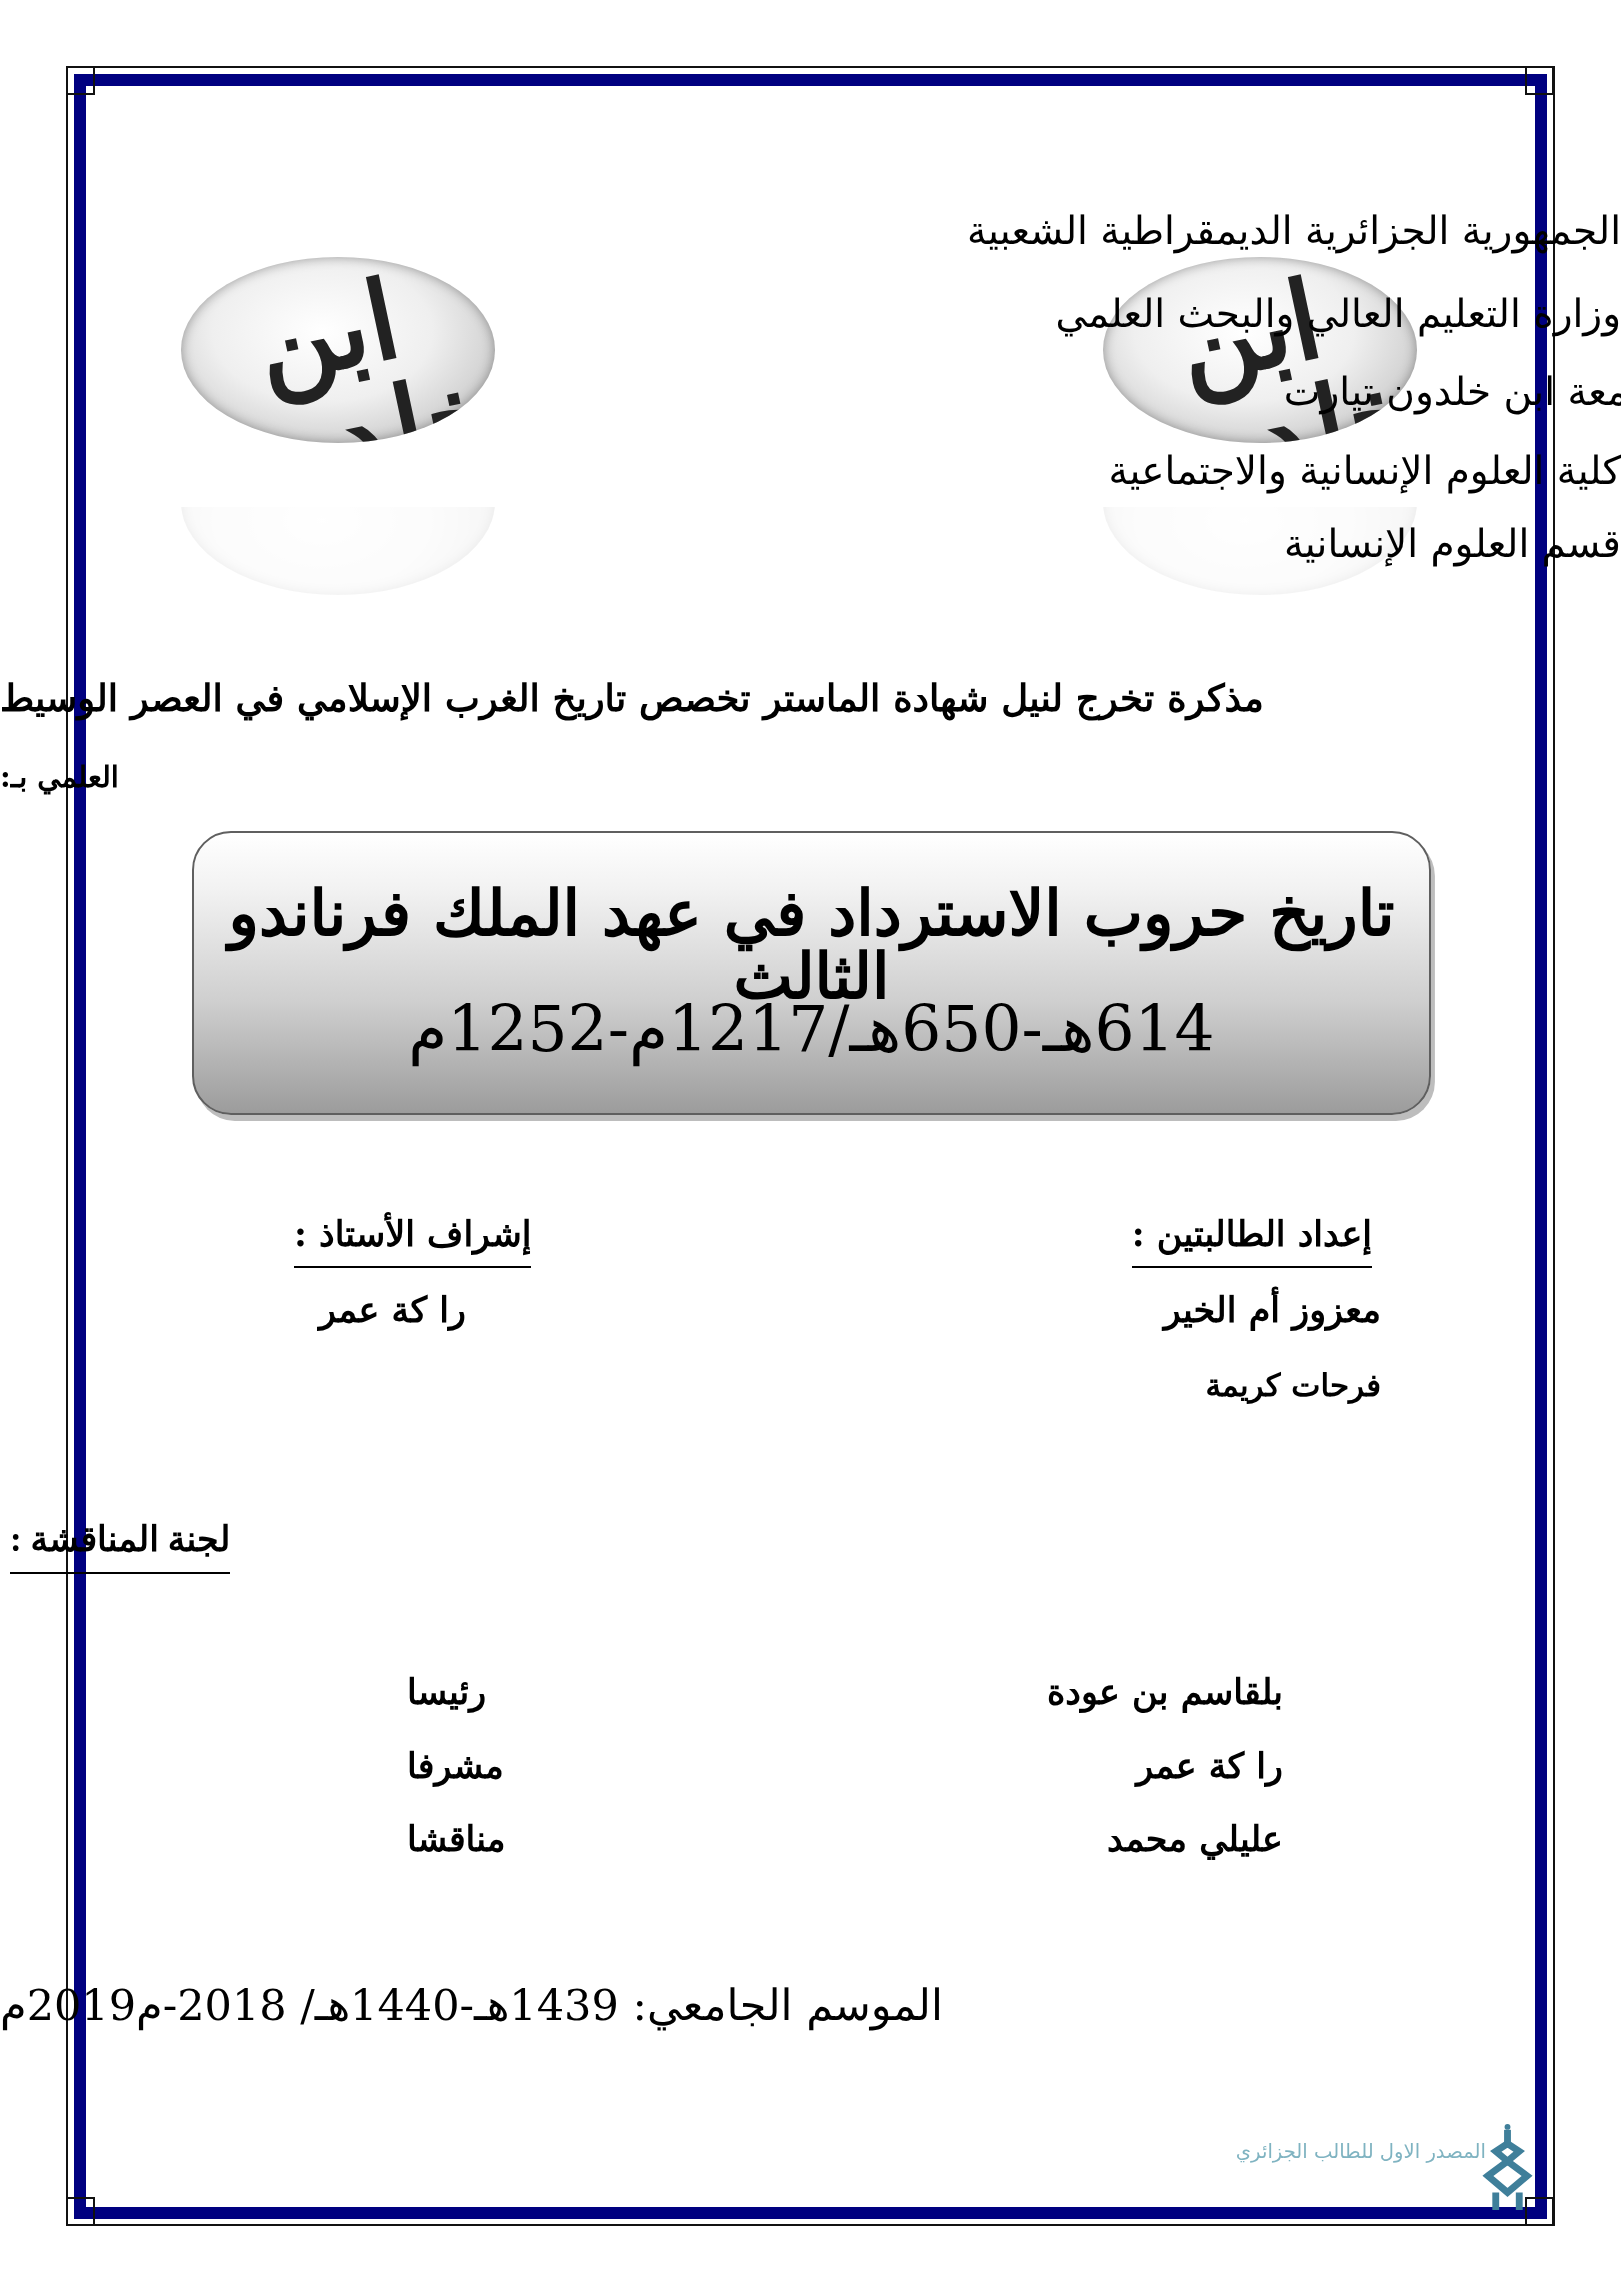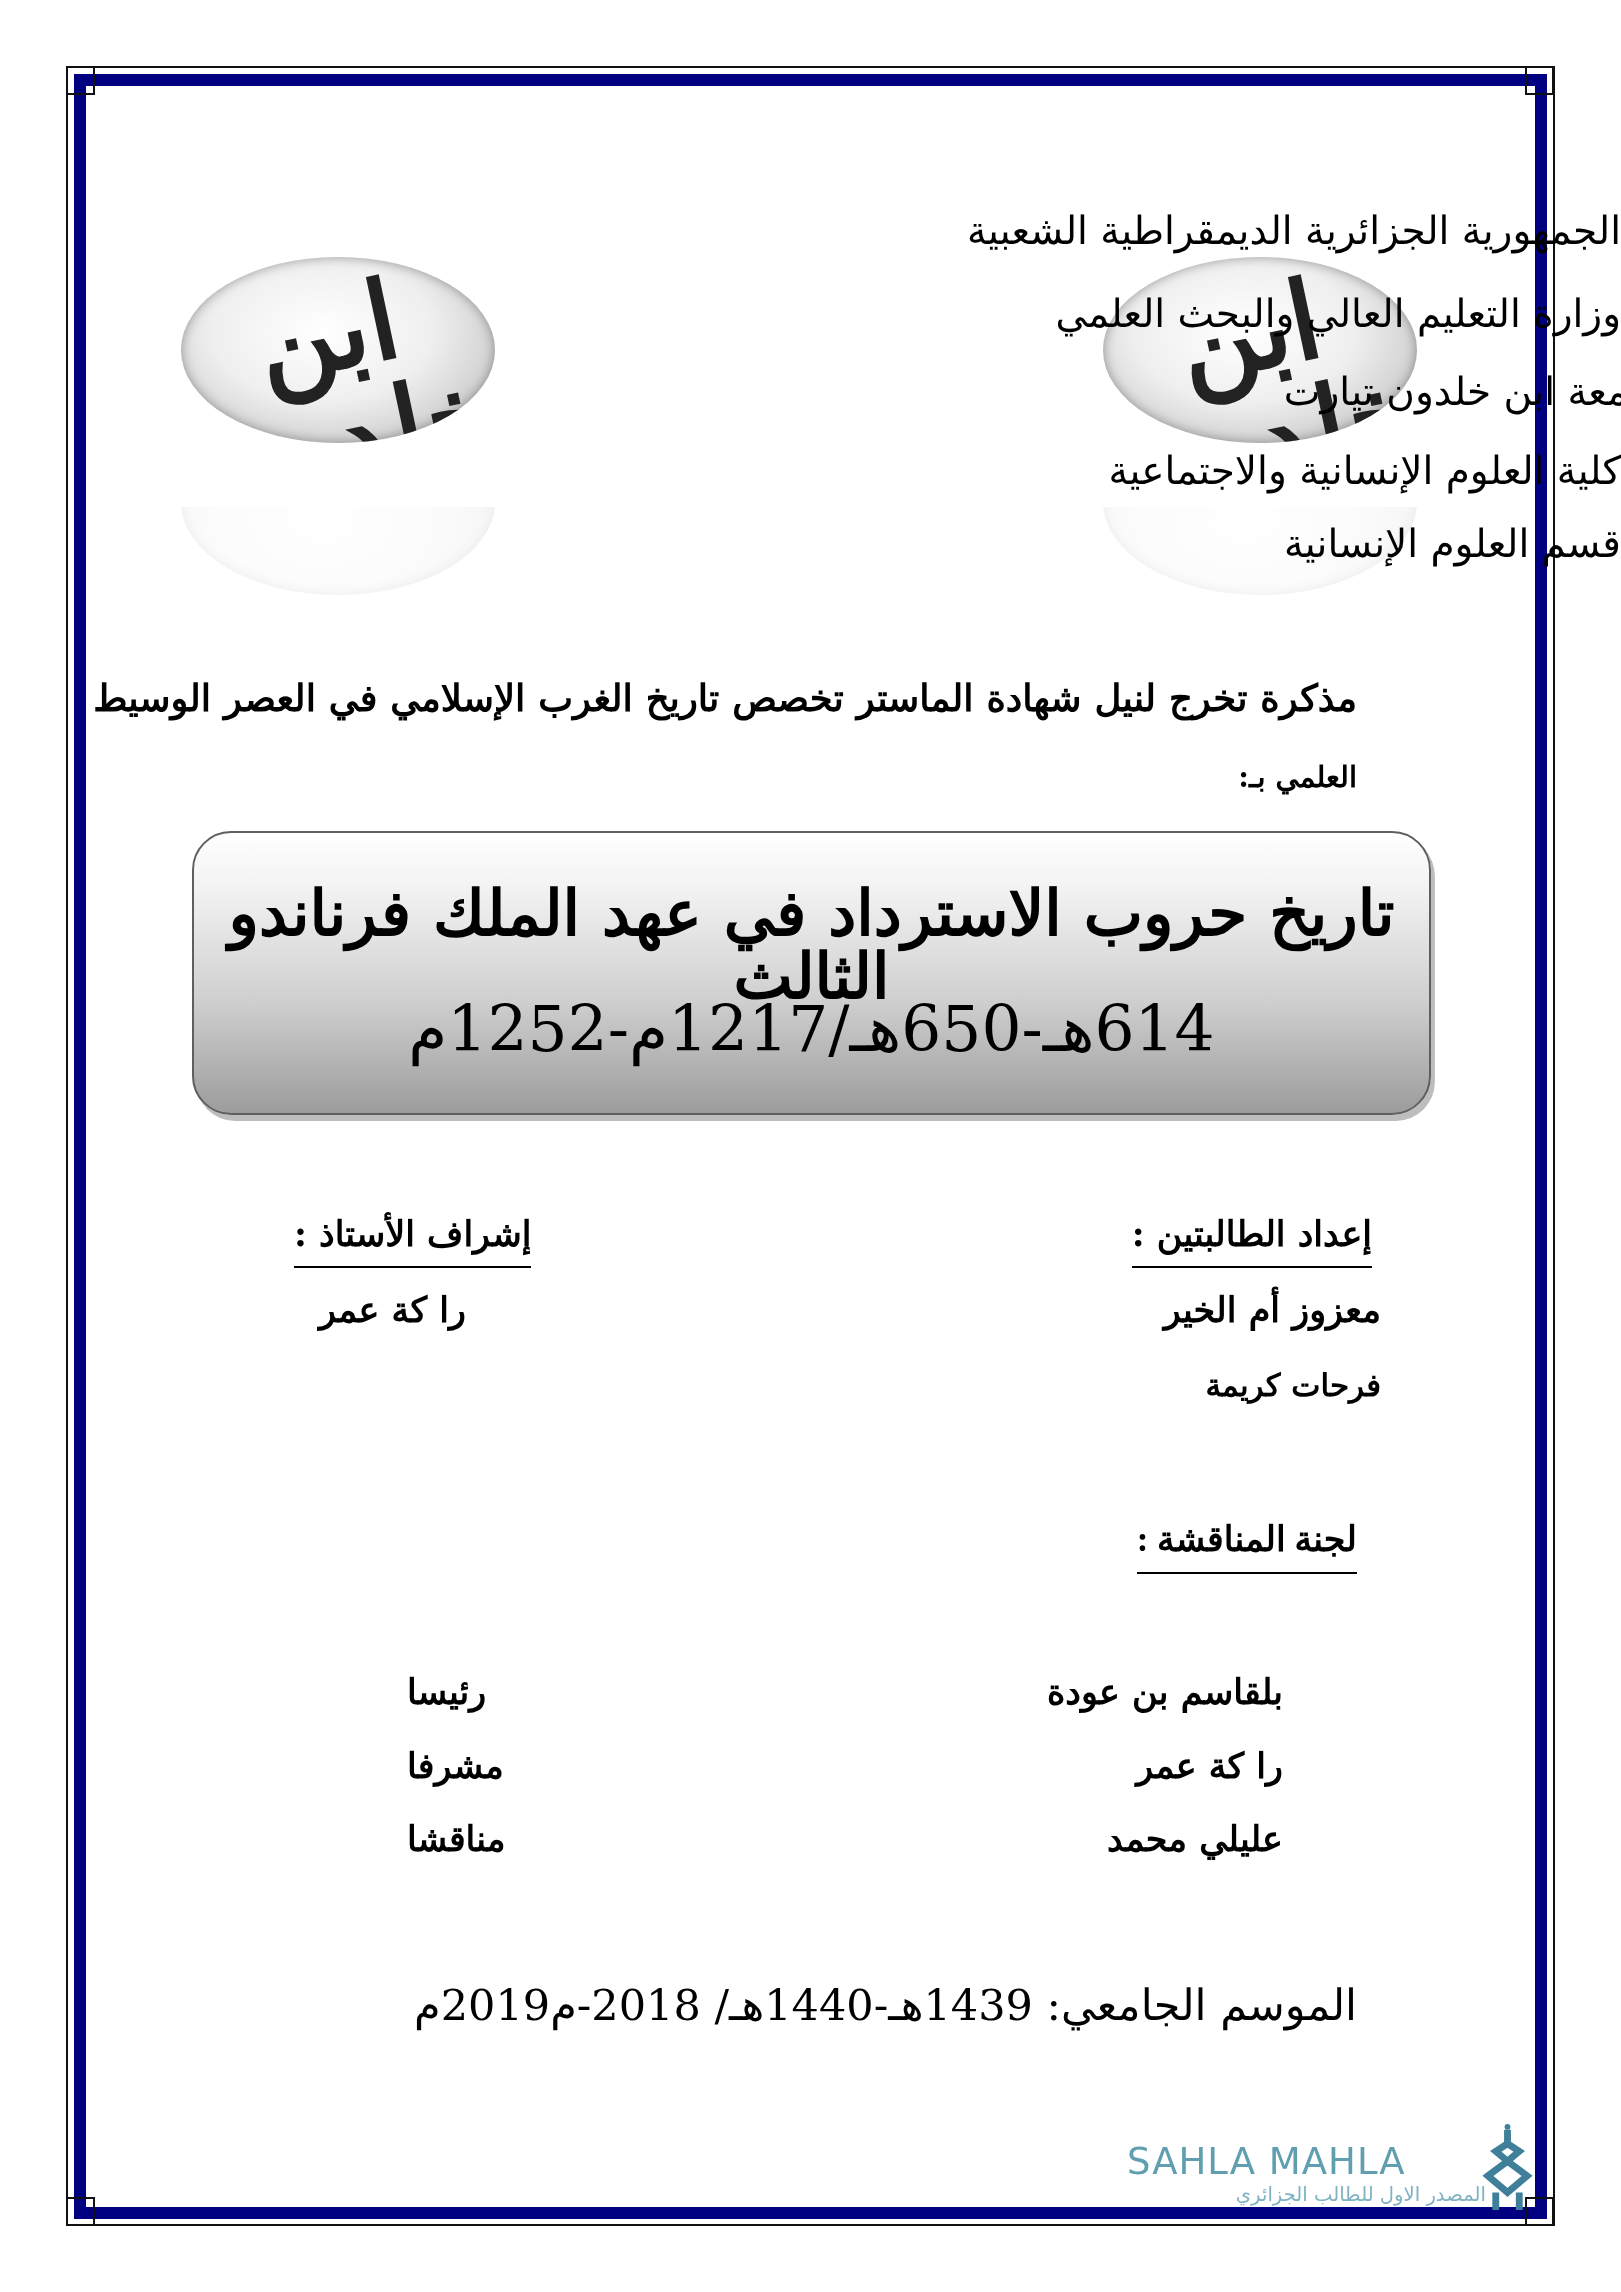--- a/index.html
+++ b/index.html
@@ -13,21 +13,21 @@
                   border: 2.9px solid #111; box-sizing: border-box; }
   .border-navy  { position: absolute; left: 74px; top: 74px; width: 1473px; height: 2145px;
                   border: 12.7px solid #000080; box-sizing: border-box; }
   .corner-box   { position: absolute; width: 29px; height: 29px; border: 2.9px solid #111;
                   box-sizing: border-box; background: transparent; }
 
   
   .rtl { direction: rtl; unicode-bidi: embed; }
   .header-line { position: absolute; left: 0; width: 1621px; text-align: right;
                  font-size: 39px; line-height: 1; }
-  .center-line { position: absolute; left: 0; width: 1357px; text-align: right; }
+  .center-line { position: absolute; left: 0; width: 1357px; text-align: left; }
 
   
   .logo { position: absolute; width: 314px; height: 196px; }
   .logo-seal { position: absolute; left: 0; top: 0; width: 314px; height: 186px; border-radius: 50%;
                background: radial-gradient(ellipse at 45% 40%, #ffffff 0%, #efefef 45%, #c9c9c9 80%, #9a9a9a 100%);
                box-shadow: inset 0 0 11.8px rgba(0,0,0,0.35); overflow: hidden; }
   .logo-glyph { position: absolute; left: 0; top: 19.6px; width: 314px; text-align: center;
                 font-size: 108px; line-height: 1; color: #222; font-weight: bold;
                 transform: rotate(-12deg); }
   .logo-reflect { position: absolute; left: 0; top: 250px; width: 314px; height: 88px; overflow: hidden; opacity: 0.18; }
@@ -112,21 +112,20 @@
 
 <div class="abs rtl" style="right:338px;top:1745px;font-size:35px;font-weight:bold;">را كة عمر</div>
 <div class="abs rtl" style="left:407px;top:1745px;font-size:35px;font-weight:bold;">مشرفا</div>
 
 <div class="abs rtl" style="right:338px;top:1818px;font-size:35px;font-weight:bold;">عليلي محمد</div>
 <div class="abs rtl" style="left:407px;top:1818px;font-size:35px;font-weight:bold;">مناقشا</div>
 
 <div class="center-line rtl" style="top:1980px;font-size:43px;">الموسم الجامعي: 1439هـ-1440هـ/ 2018-م2019م</div>
 
 <div class="watermark">
-  <div class="wm-text">SAHLA MAHLA</div>
   <div class="wm-sub">المصدر الاول للطالب الجزائري</div>
 </div>
 <svg class="wm-icon" viewBox="0 0 60 95">
   <g fill="none" stroke="#3f7f9a" stroke-width="7" stroke-linejoin="miter">
     <path d="M30 8 L30 22"></path>
     <path d="M18 30 L30 22 L42 30 L30 40 Z"></path>
     <path d="M10 55 L30 40 L50 55 L30 72 Z"></path>
     <path d="M18 72 L18 90 M42 72 L42 90"></path>
   </g>
   <circle cx="30" cy="5" r="3" fill="#3f7f9a"></circle>

